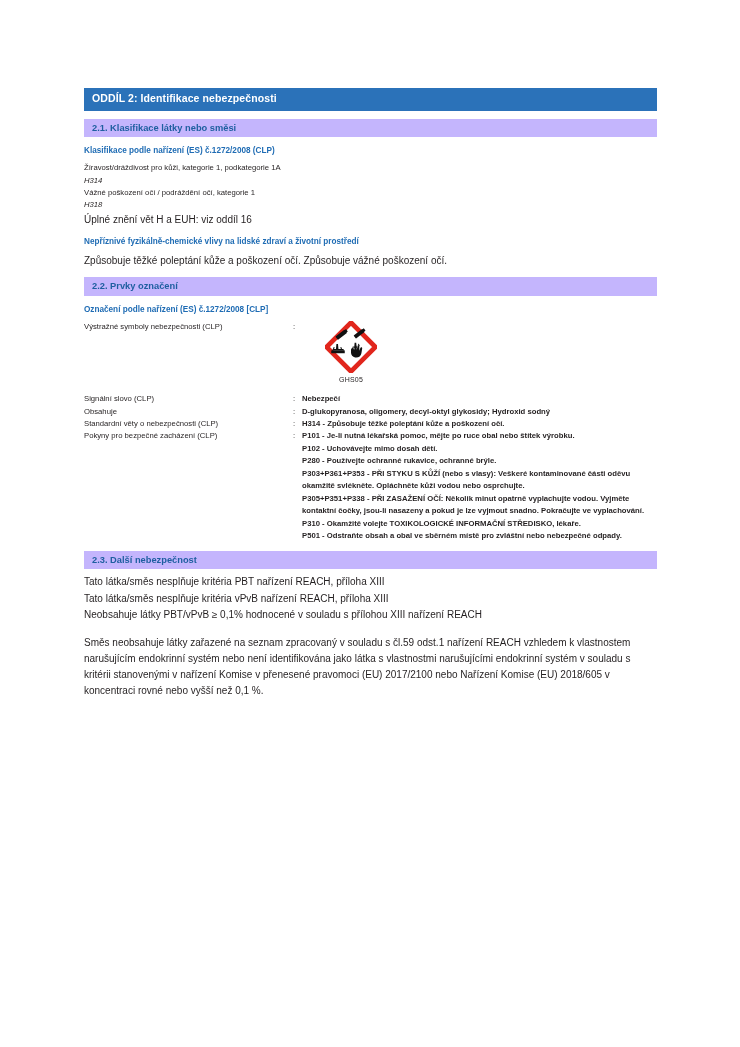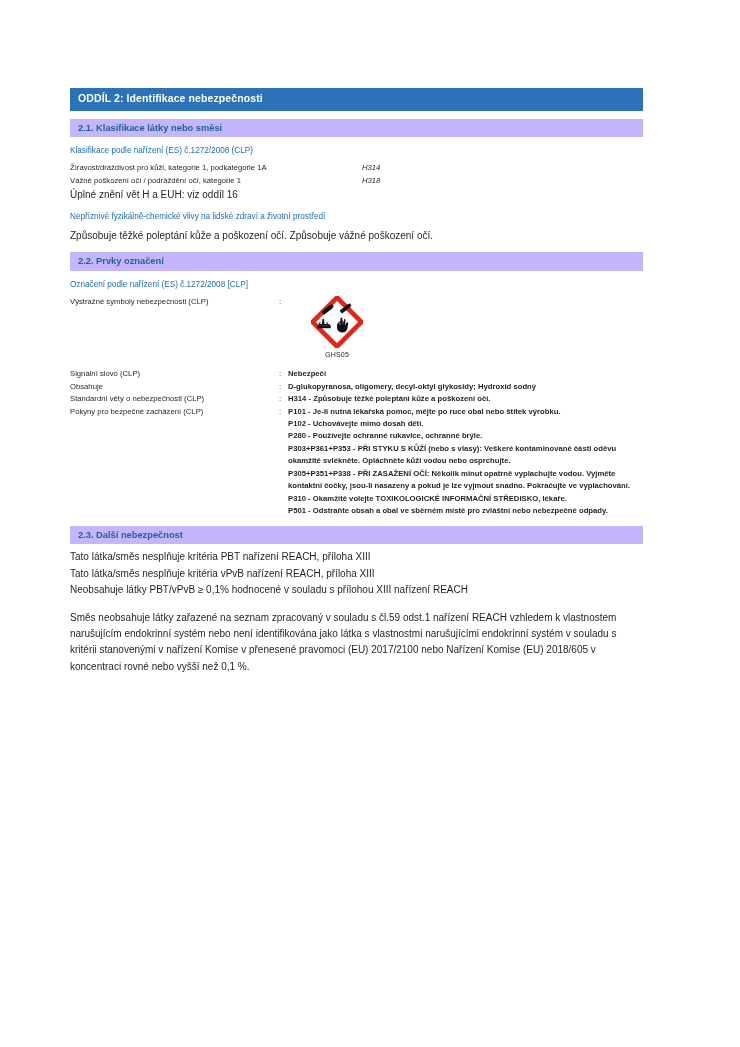--- a/index.html
+++ b/index.html
@@ -12,21 +12,21 @@
     width: 740px;
     height: 1047px;
     position: relative;
     font-family: "Liberation Sans", "DejaVu Sans", sans-serif;
     color: #231f20;
     -webkit-font-smoothing: antialiased;
   }
 
   .page {
     position: absolute;
-    left: 70px;
+    left: 84px;
     top: 88px;
     width: 573px;
   }
 
   
   .section-bar {
     background: #2b72b9;
     color: #ffffff;
     font-size: 10.5px;
     font-weight: bold;
@@ -43,40 +43,41 @@
     padding: 4px 8px 4px 8px;
     line-height: 1.15;
   }
 
   .bar-gap-top { margin-top: 8px; }
 
   
   .blue-heading {
     color: #1f6cb4;
     font-size: 8.2px;
-    font-weight: normal;
+    font-weight: bold;
     margin: 9px 0 6px 0;
     line-height: 1.2;
   }
 
   
   .body-text {
     font-size: 10px;
     line-height: 1.62;
     color: #231f20;
   }
 
   .para-block { margin: 5px 0 0 0; }
   .para-block p { margin: 0; }
 
   
   .class-row {
     display: flex;
     font-size: 7.7px;
     line-height: 1.62;
+    flex-direction: column;
   }
   .class-row .cls-label { width: 292px; flex: none; }
   .class-row .cls-code { flex: 1; font-style: italic; }
 
   
   .lv-row {
     display: flex;
     font-size: 7.7px;
     line-height: 1.62;
     align-items: flex-start;

